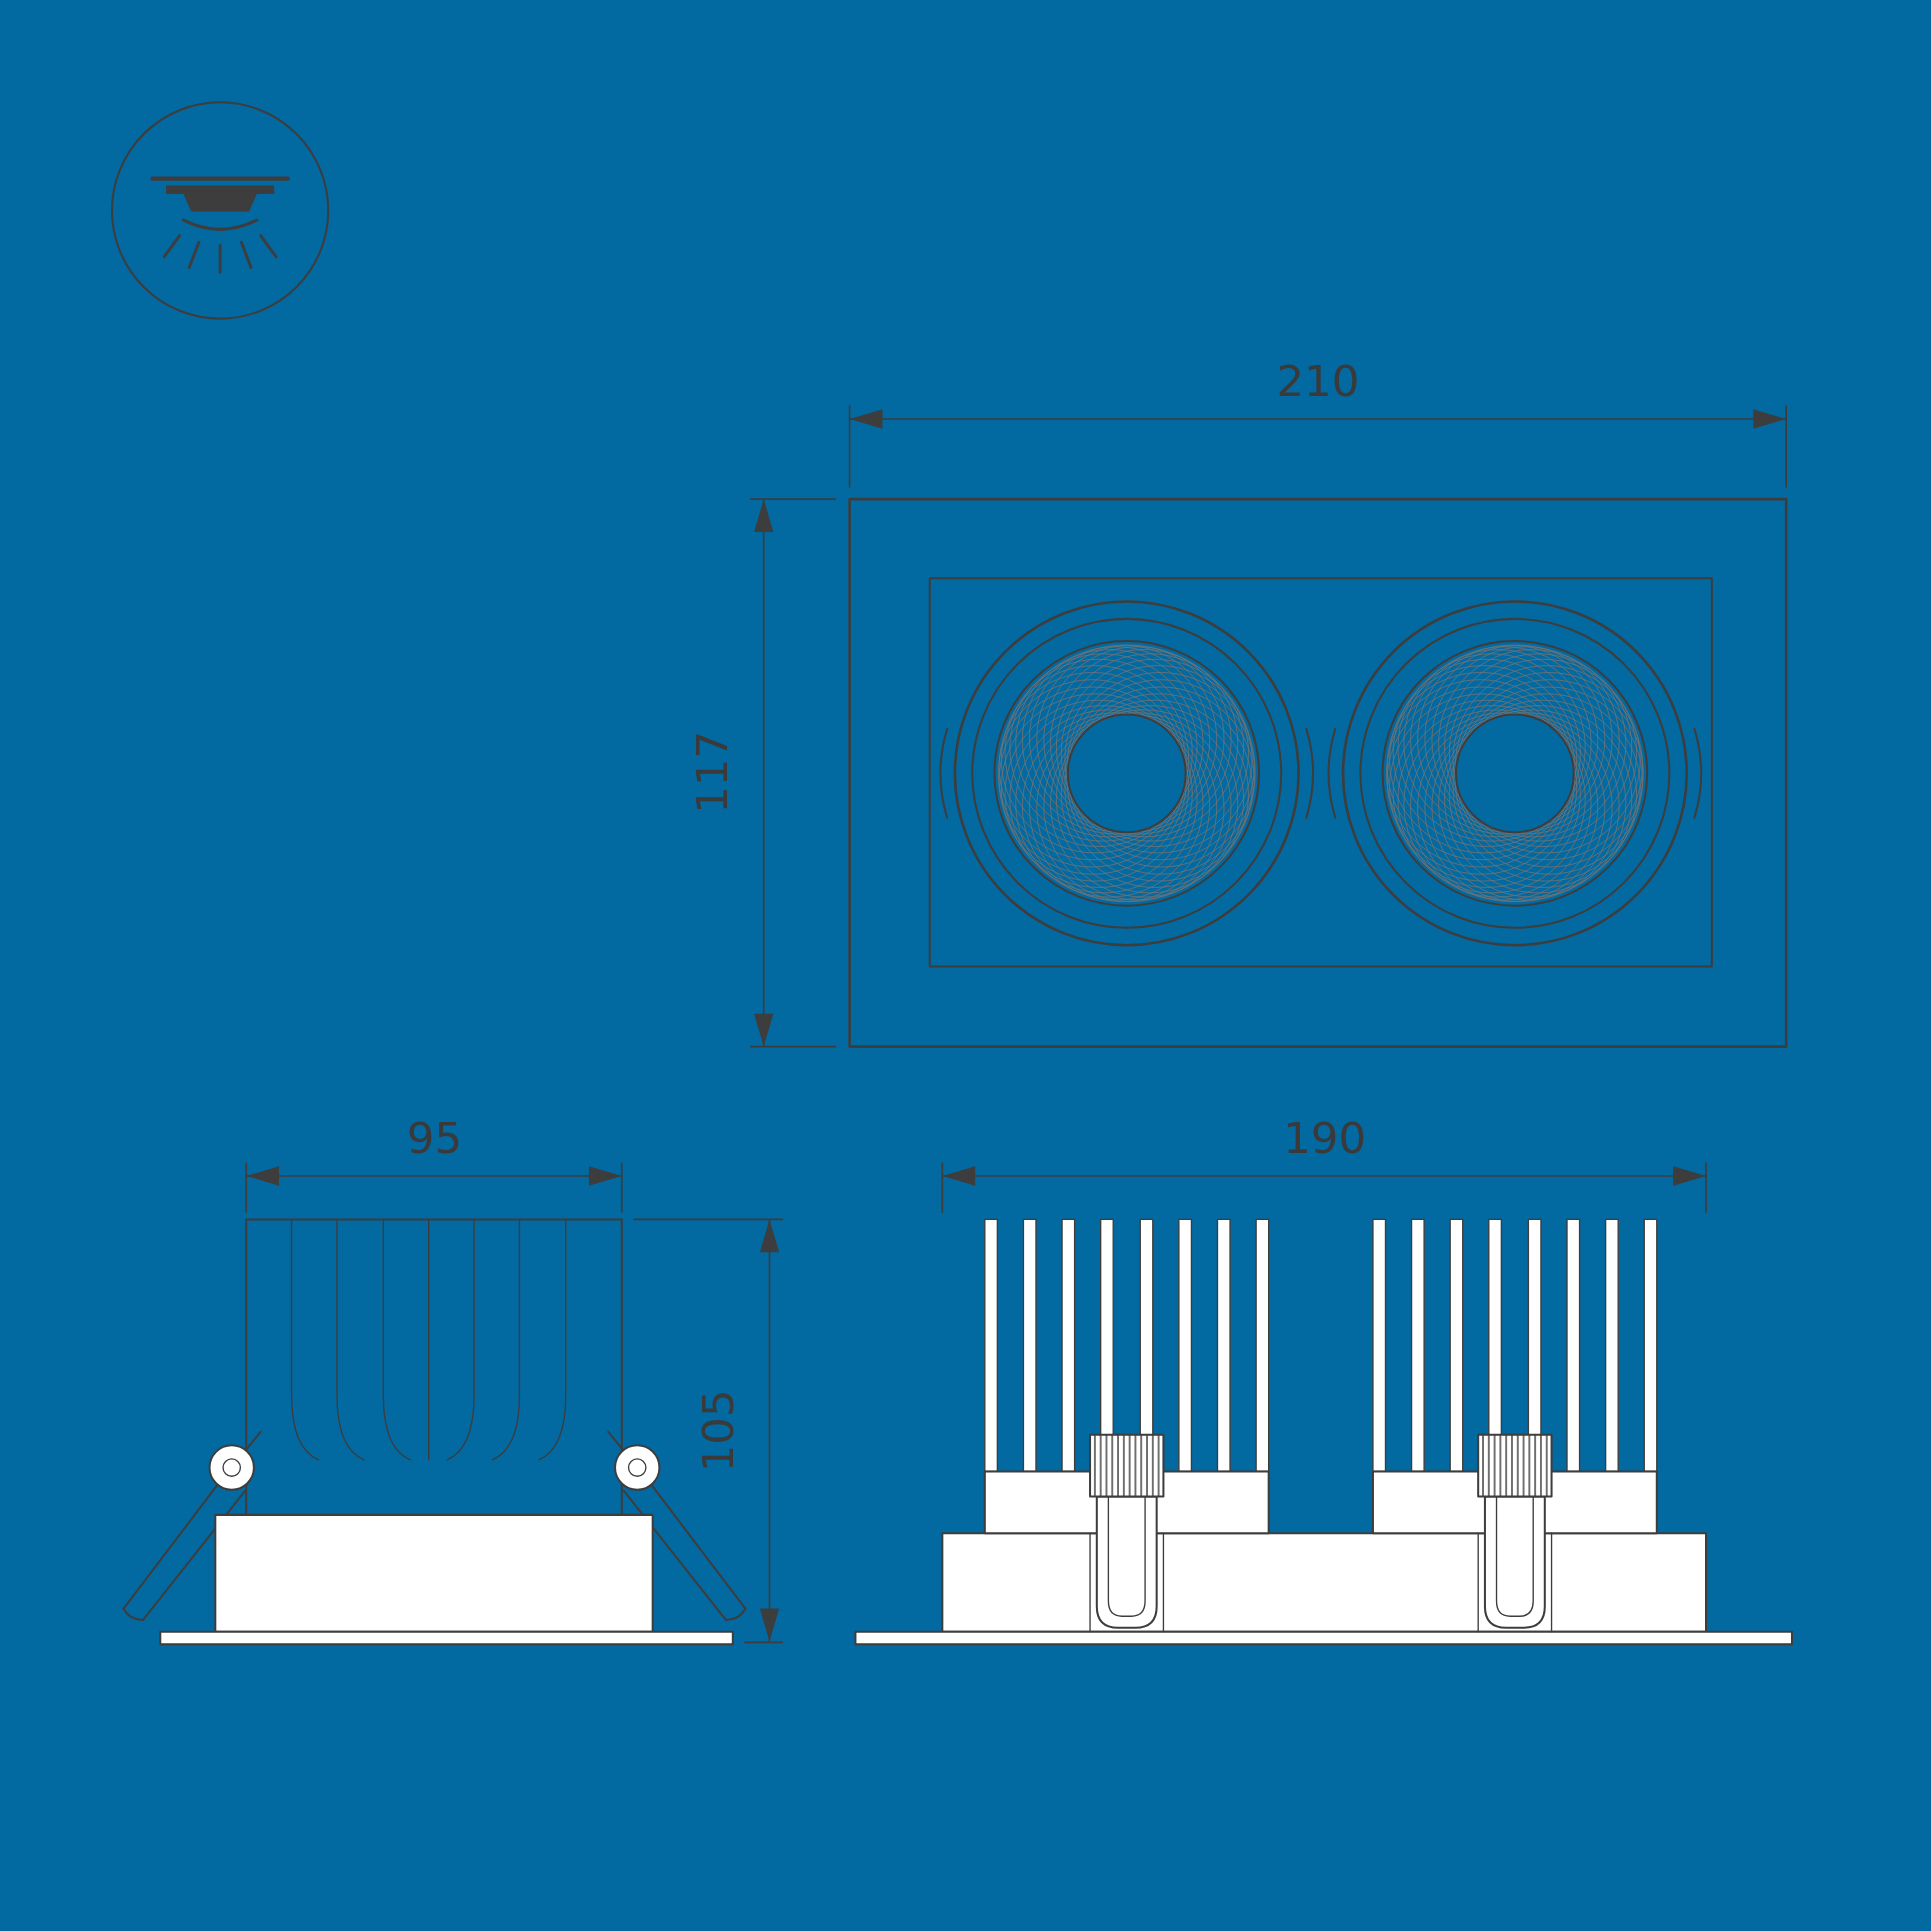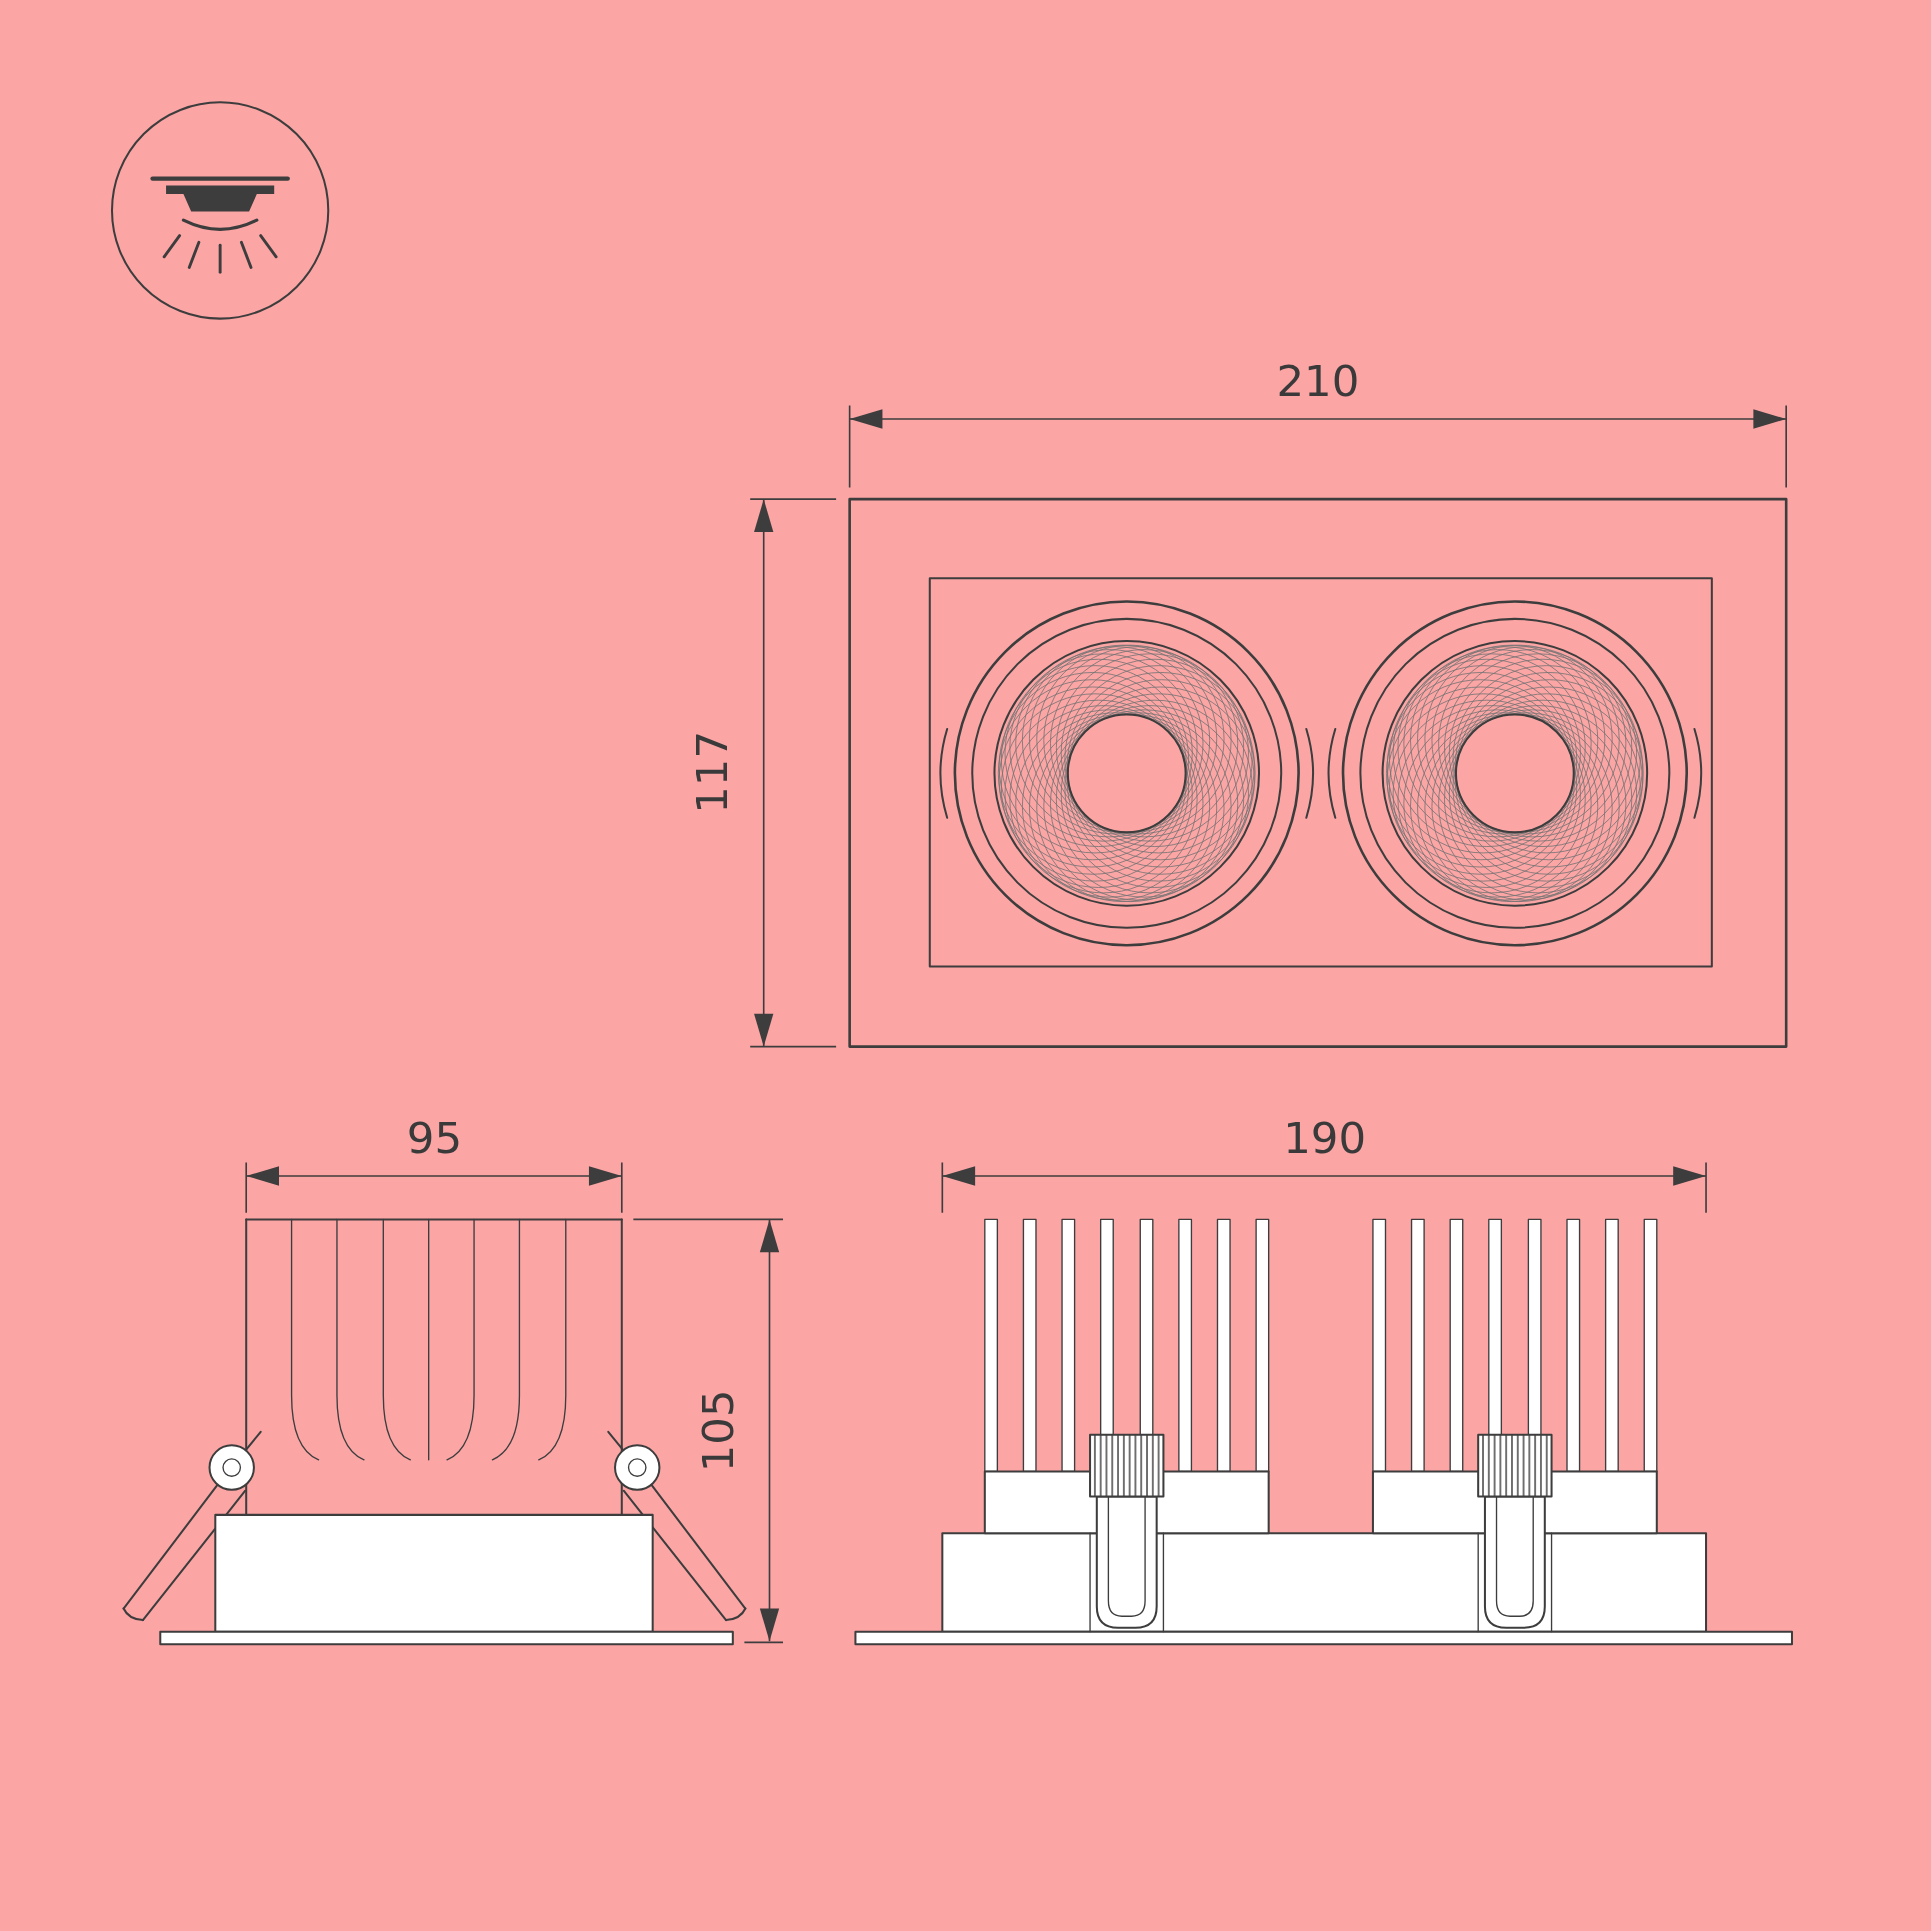--- a/index.html
+++ b/index.html
@@ -1,16 +1,16 @@
 <!DOCTYPE html>
 <html><head>
 <meta charset="utf-8">
 <style>
   html,body{margin:0;padding:0;background:#ffffff;}
-  .page{width:1931px;height:1931px;background:#fca5a5;position:relative;overflow:hidden;}
+  .page{width:1931px;height:1931px;background:#0369a1;position:relative;overflow:hidden;}
   svg{display:block;}
   .s{stroke:#3d3d3d;fill:none;stroke-linejoin:round;stroke-linecap:round;}
   .w1{stroke-width:1.4px;}
   .w2{stroke-width:2.1px;}
   .w3{stroke-width:2.7px;}
   .wf{fill:#ffffff;}
   .dk{fill:#3d3d3d;stroke:none;}
   .dim{stroke:#3d3d3d;stroke-width:1.7px;fill:none;}
   .ar{fill:#3d3d3d;stroke:none;}
   .lbl{font-family:"DejaVu Sans","Liberation Sans",sans-serif;font-size:45px;fill:#3a3a3a;text-anchor:middle;}

